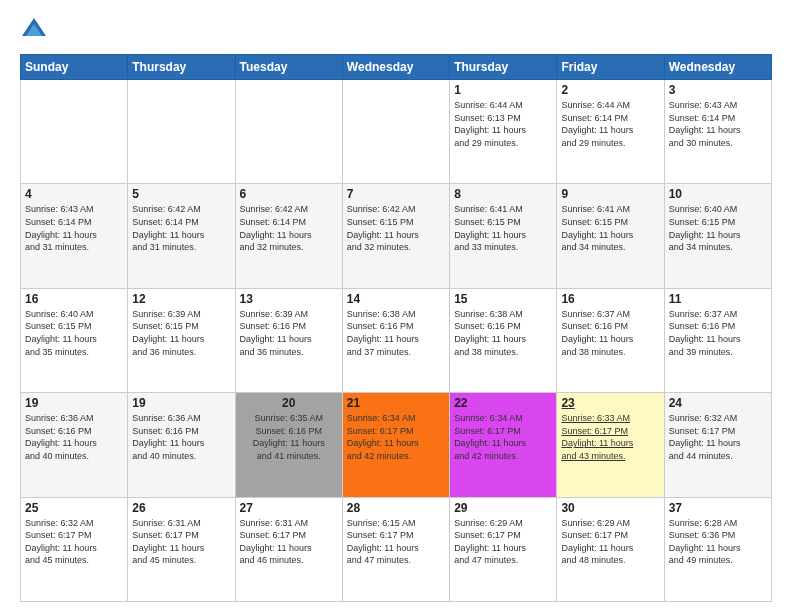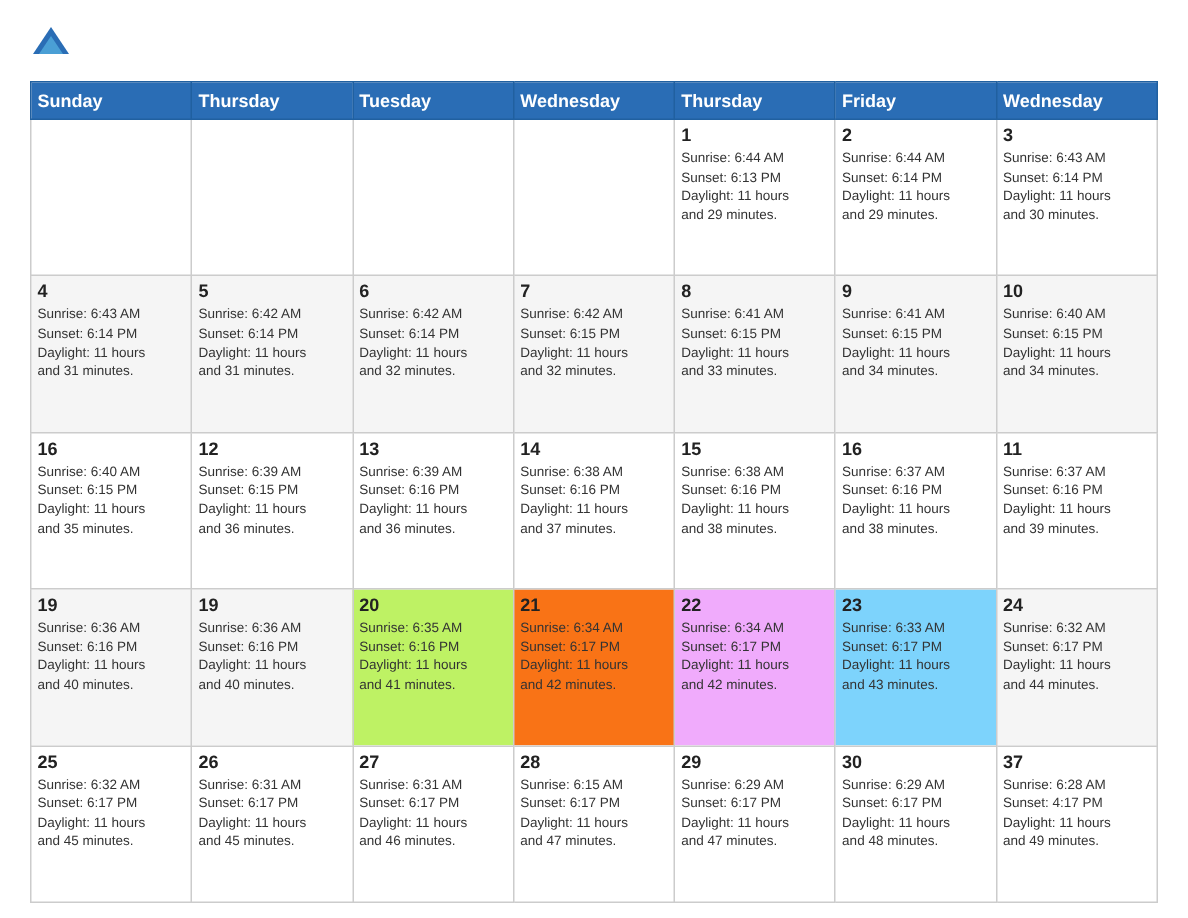--- a/index.html
+++ b/index.html
@@ -267,42 +267,42 @@
 Daylight: 11 hours
 and 40 minutes.</div>
           </td>
           <td style="background: rgb(245, 245, 245);">
             <span class="day-number">19</span>
             <div class="day-info" style="white-space: pre-line;">Sunrise: 6:36 AM
 Sunset: 6:16 PM
 Daylight: 11 hours
 and 40 minutes.</div>
           </td>
-          <td style="background: #bef264;">
+          <td style="background: #a3a3a3; text-align: center;">
             <span class="day-number">20</span>
             <div class="day-info" style="white-space: pre-line;">Sunrise: 6:35 AM
 Sunset: 6:16 PM
 Daylight: 11 hours
 and 41 minutes.</div>
           </td>
           <td style="background: #f97316;">
             <span class="day-number">21</span>
             <div class="day-info" style="white-space: pre-line;">Sunrise: 6:34 AM
 Sunset: 6:17 PM
 Daylight: 11 hours
 and 42 minutes.</div>
           </td>
-          <td style="background: #f0abfc;">
+          <td style="background: #d946ef;">
             <span class="day-number">22</span>
             <div class="day-info" style="white-space: pre-line;">Sunrise: 6:34 AM
 Sunset: 6:17 PM
 Daylight: 11 hours
 and 42 minutes.</div>
           </td>
-          <td style="background: #7dd3fc;">
+          <td style="background: #fef9c3; text-decoration: underline;">
             <span class="day-number">23</span>
             <div class="day-info" style="white-space: pre-line;">Sunrise: 6:33 AM
 Sunset: 6:17 PM
 Daylight: 11 hours
 and 43 minutes.</div>
           </td>
           <td style="background: rgb(245, 245, 245);">
             <span class="day-number">24</span>
             <div class="day-info" style="white-space: pre-line;">Sunrise: 6:32 AM
 Sunset: 6:17 PM
@@ -349,20 +349,20 @@
           <td>
             <span class="day-number">30</span>
             <div class="day-info" style="white-space: pre-line;">Sunrise: 6:29 AM
 Sunset: 6:17 PM
 Daylight: 11 hours
 and 48 minutes.</div>
           </td>
           <td>
             <span class="day-number">37</span>
             <div class="day-info" style="white-space: pre-line;">Sunrise: 6:28 AM
-Sunset: 4:17 PM
+Sunset: 6:36 PM
 Daylight: 11 hours
 and 49 minutes.</div>
           </td>
         </tr>
       </tbody>
   </table>
 </div>
 
 </body></html>

